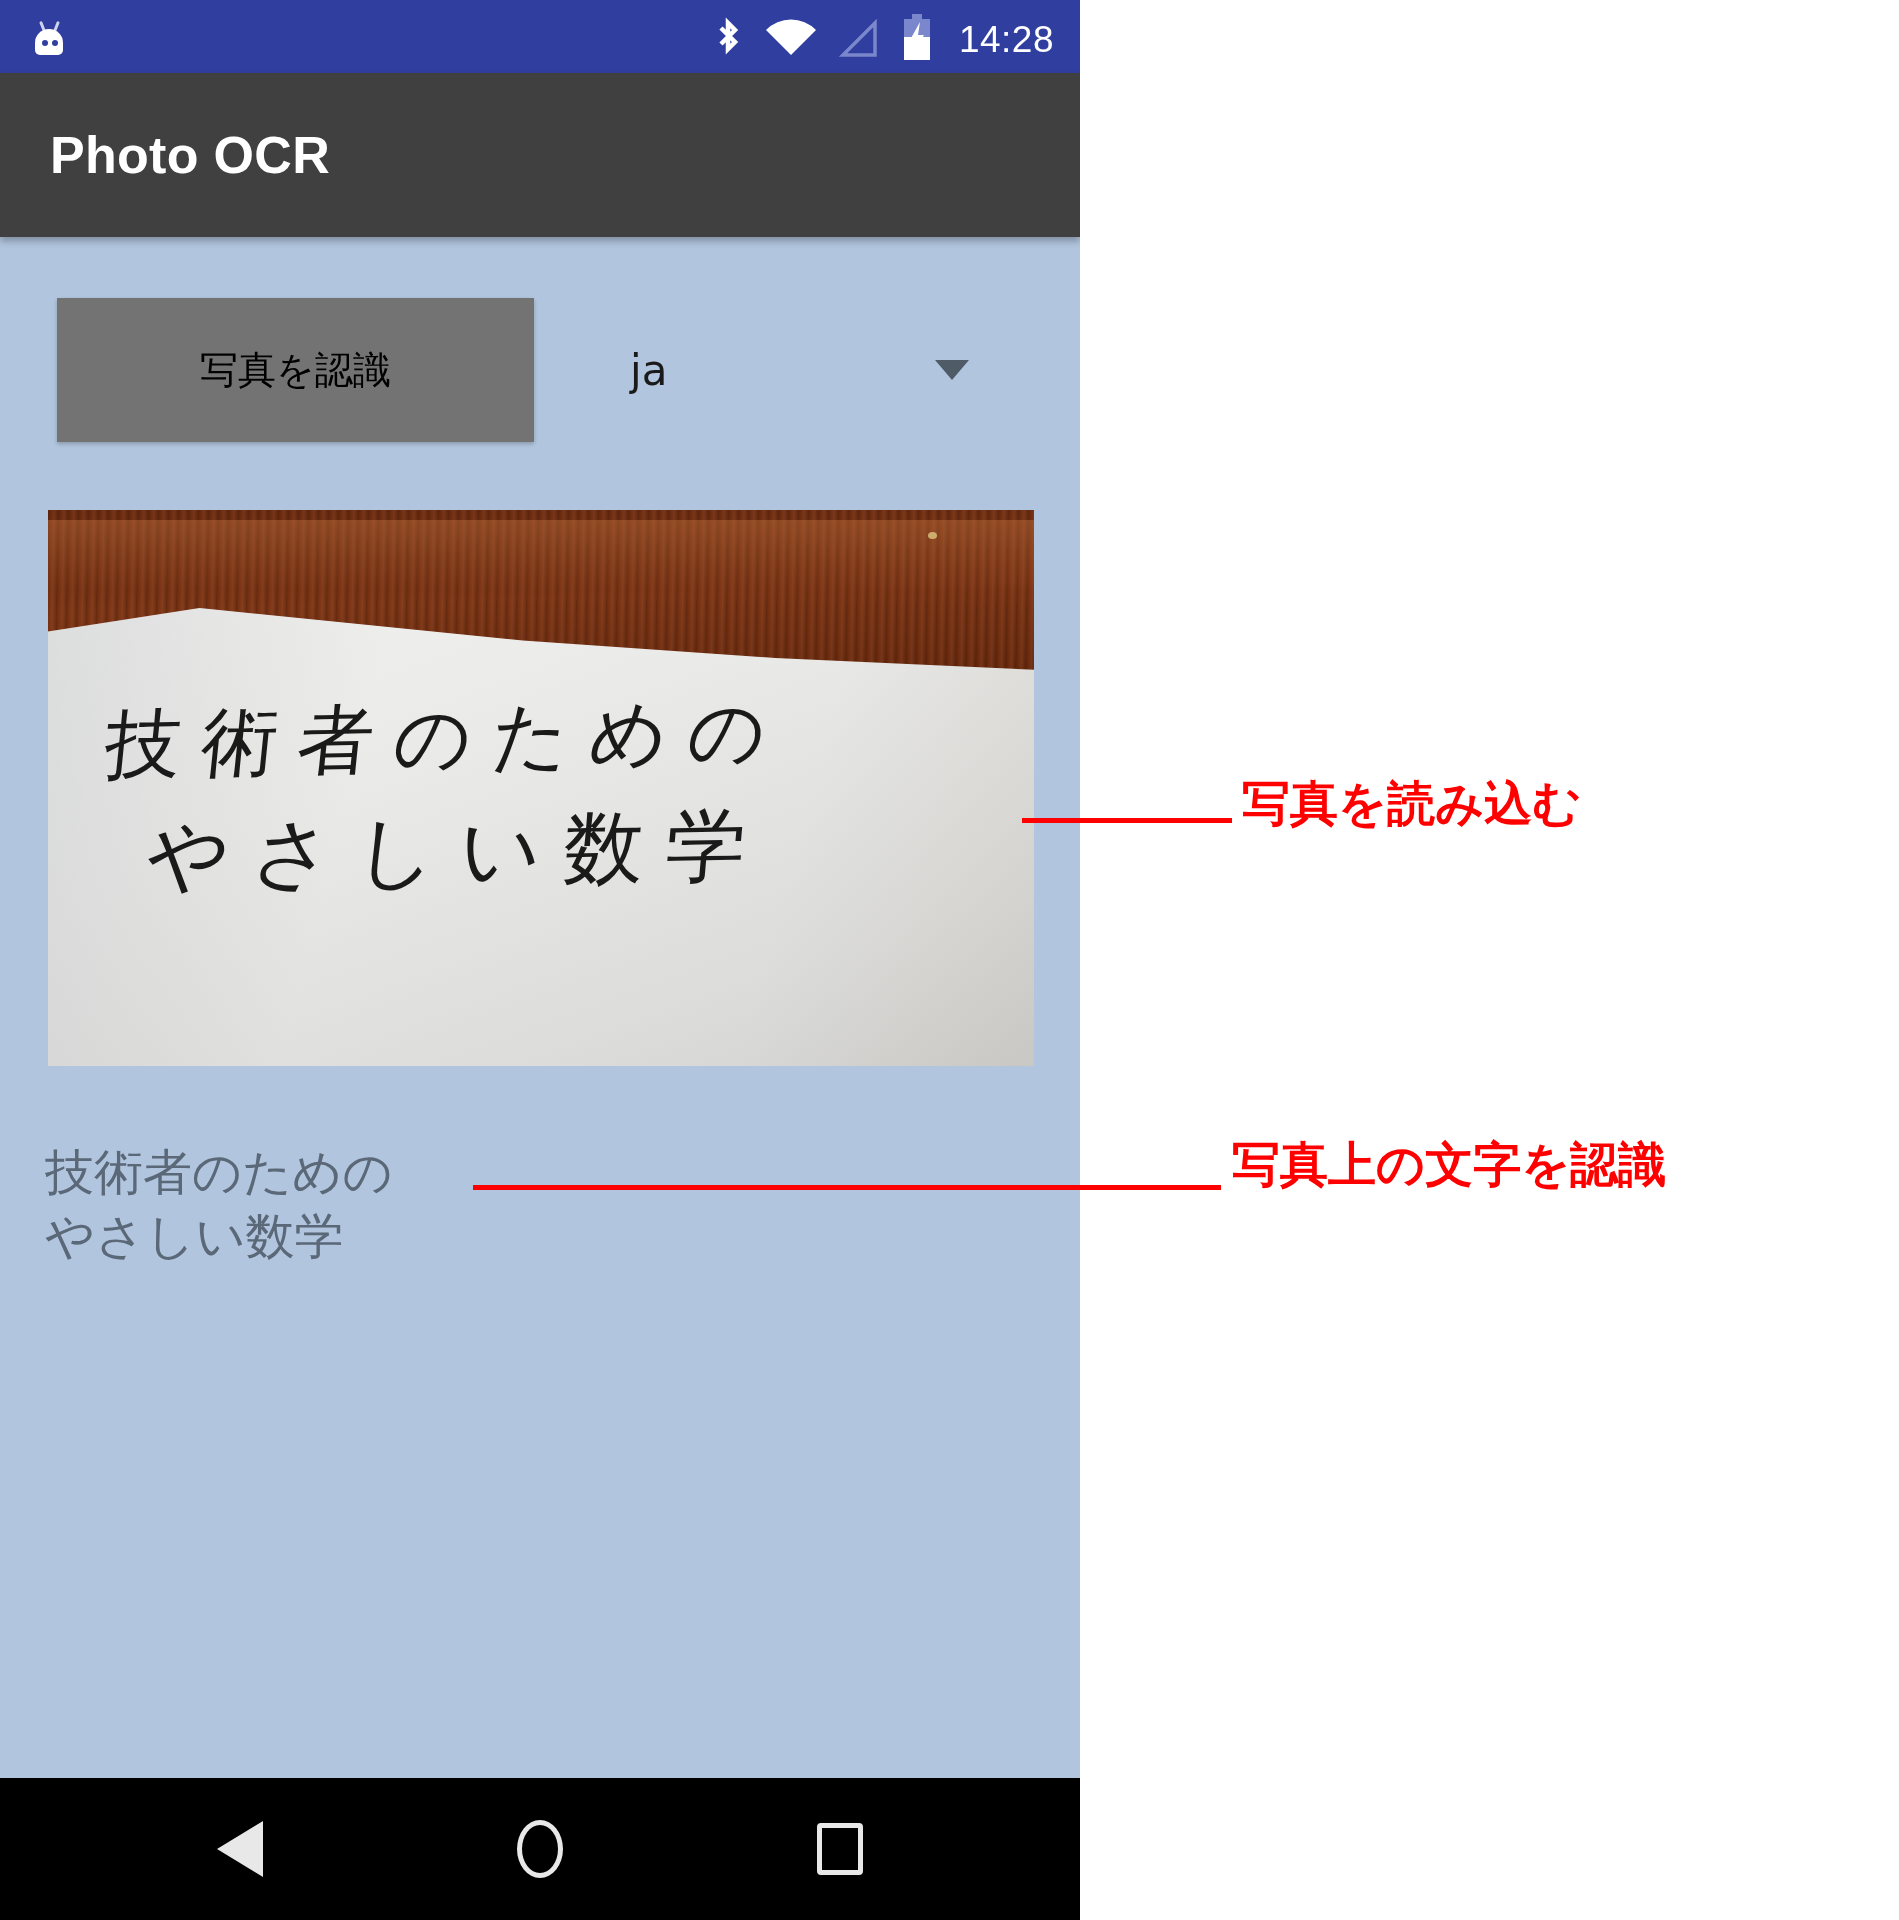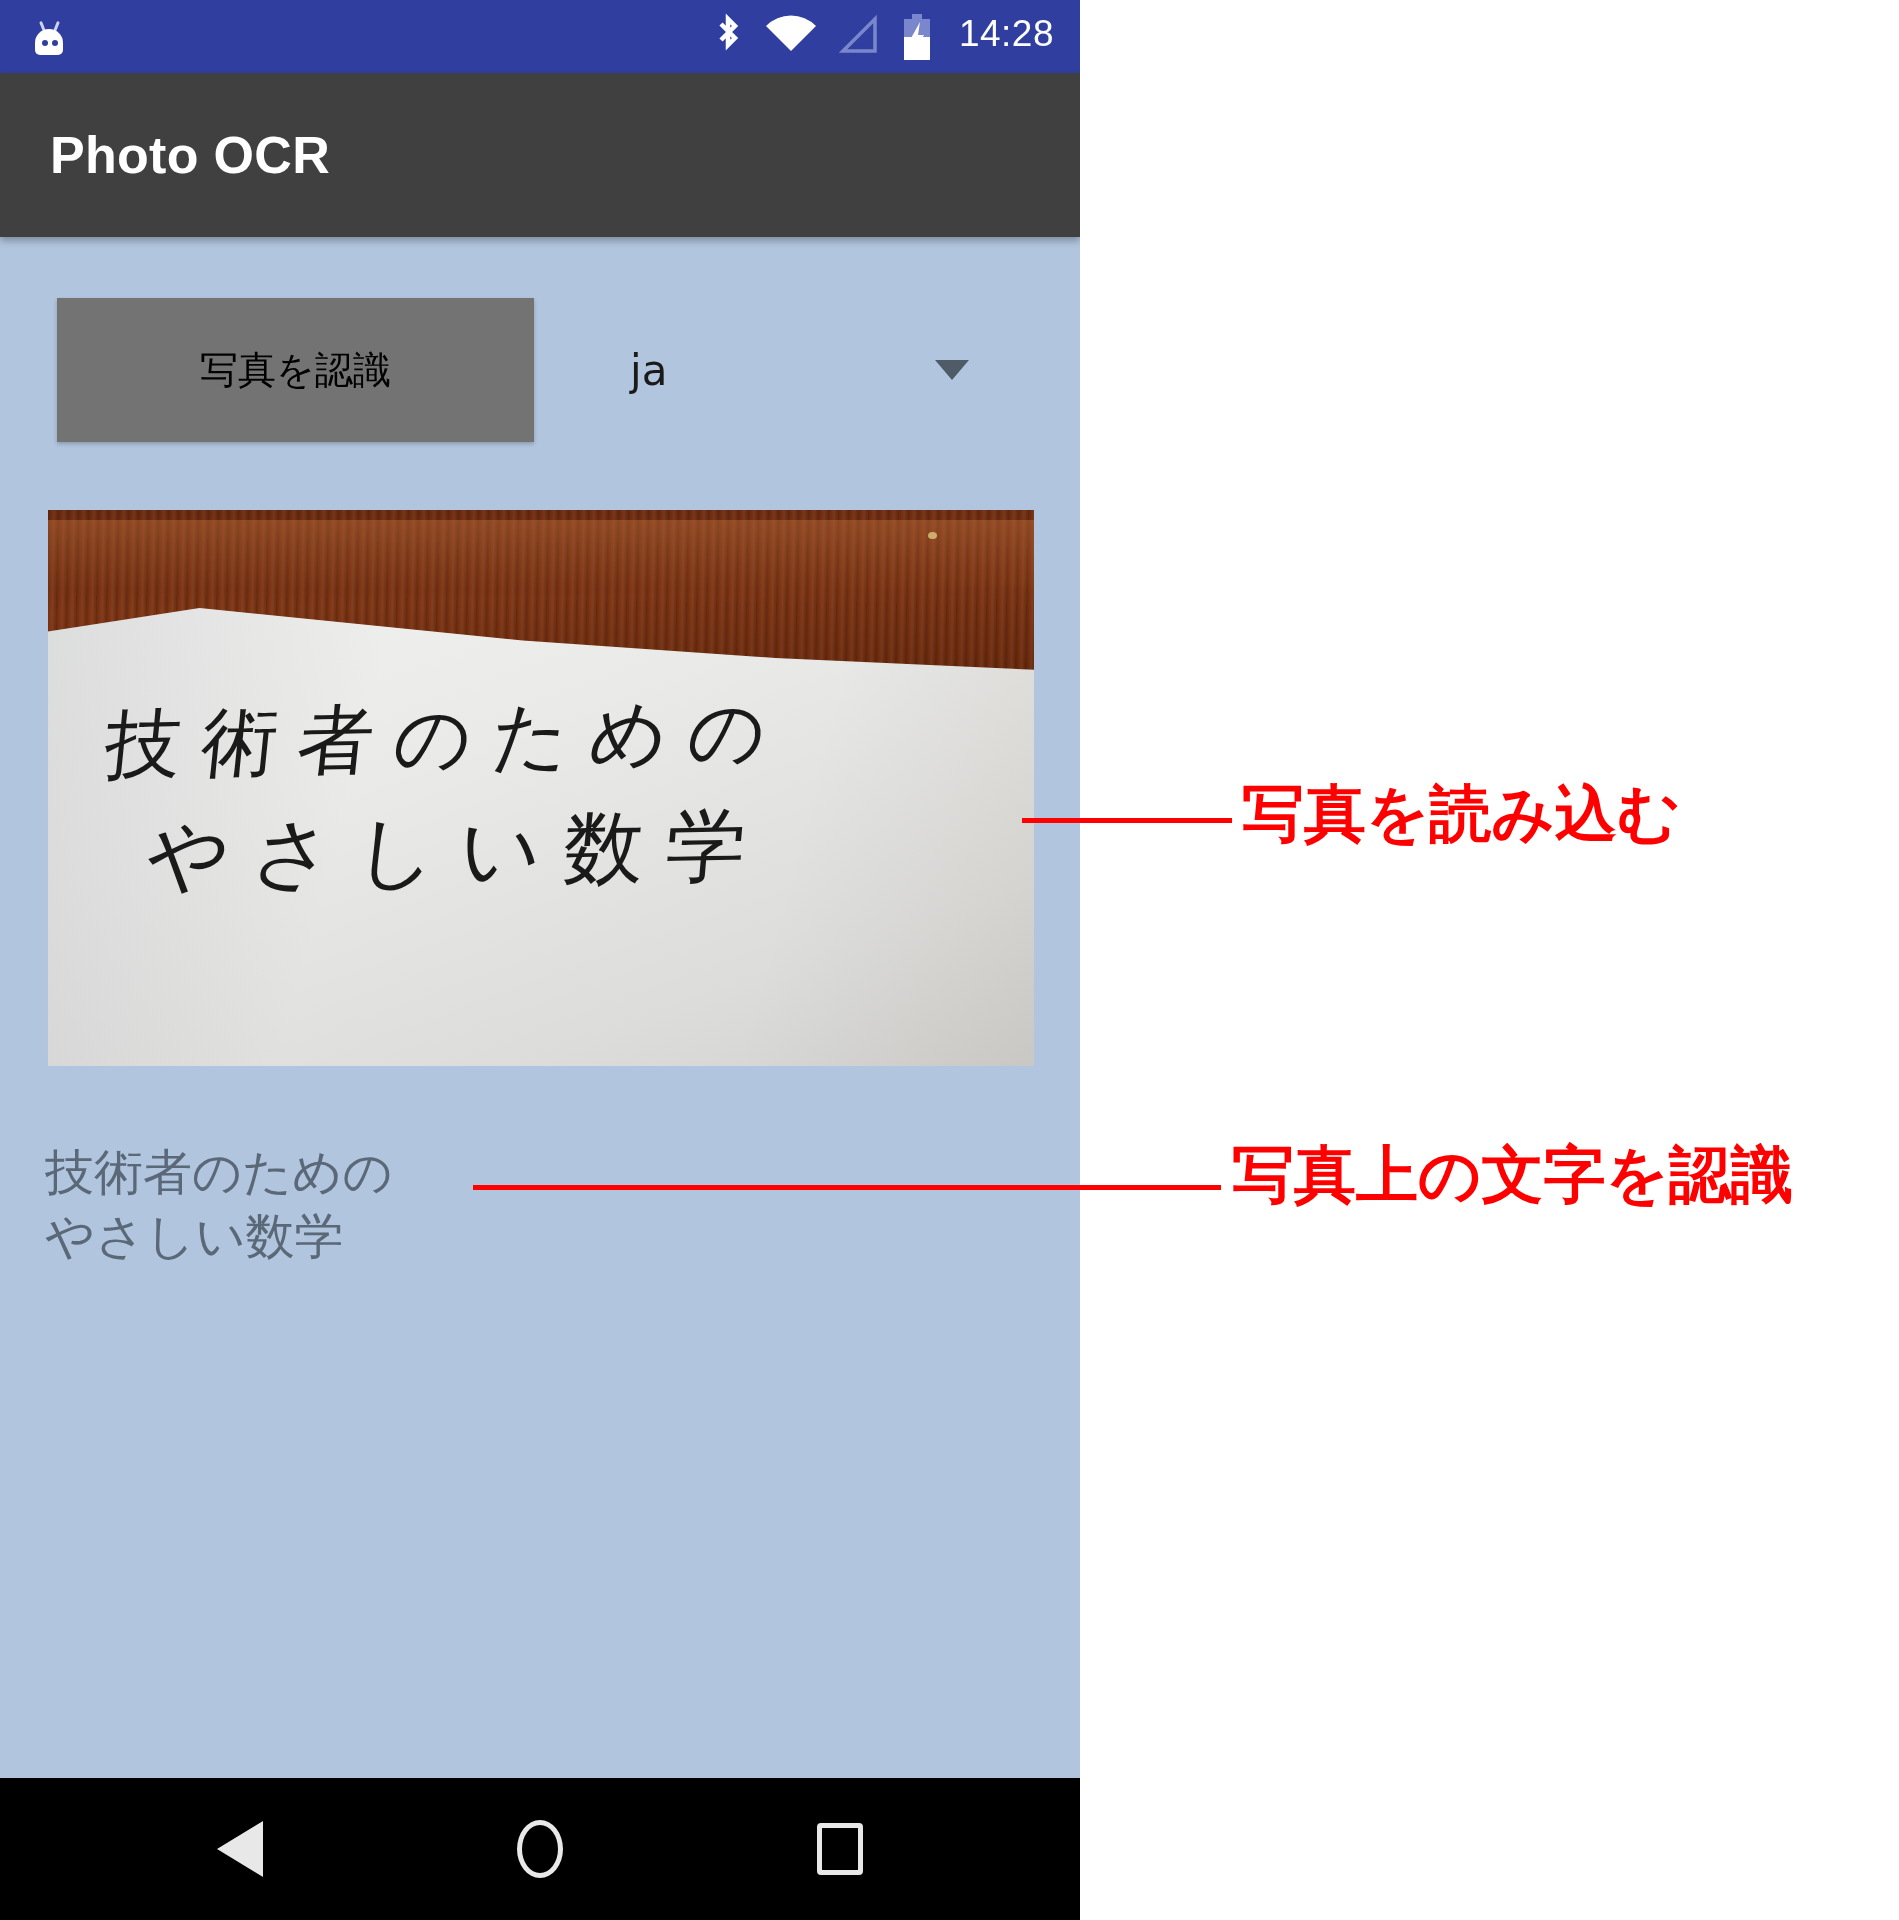--- a/index.html
+++ b/index.html
@@ -66,21 +66,21 @@
     width: 3px; height: 11px;
     background: #cdd4ef;
     border-radius: 2px;
   }
   #android-logo .ant.l { left: 11px; transform: rotate(-22deg); }
   #android-logo .ant.r { left: 25px; transform: rotate(22deg); }
 
   #status-right {
     margin-left: auto;
     display: flex;
-    align-items: flex-start;
+    align-items: flex-end;
     gap: 20px;
   }
   .status-icon { display: block; }
   #clock-text {
     color: #ffffff;
     font-size: 37px;
     font-weight: 400;
     letter-spacing: 0.5px;
     margin-left: 6px;
     white-space: nowrap;
@@ -289,21 +289,21 @@
 
   
   .anno-line {
     position: absolute;
     height: 5px;
     background: #ff0000;
   }
   .anno-label {
     position: absolute;
     color: #ff0000;
-    font-size: 62px;
+    font-size: 48px;
     font-weight: 700;
     font-family: "DejaVu Sans", "Liberation Sans", sans-serif;
     white-space: nowrap;
   }
   #anno-load-line  { left: 1022px; top: 818px;  width: 210px; }
   #anno-load-label { left: 1242px; top: 772px; }
   #anno-ocr-line   { left: 473px;  top: 1185px; width: 748px; }
   #anno-ocr-label  { left: 1232px; top: 1133px; }
 </style>
 </head>

